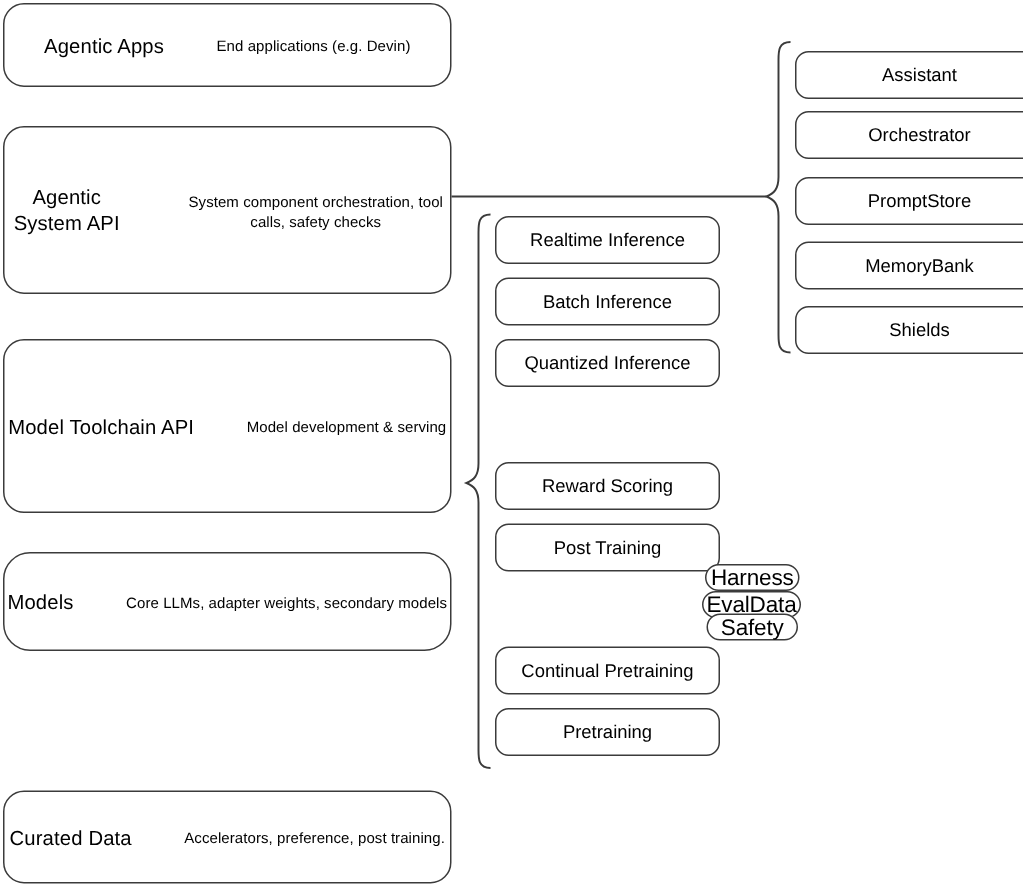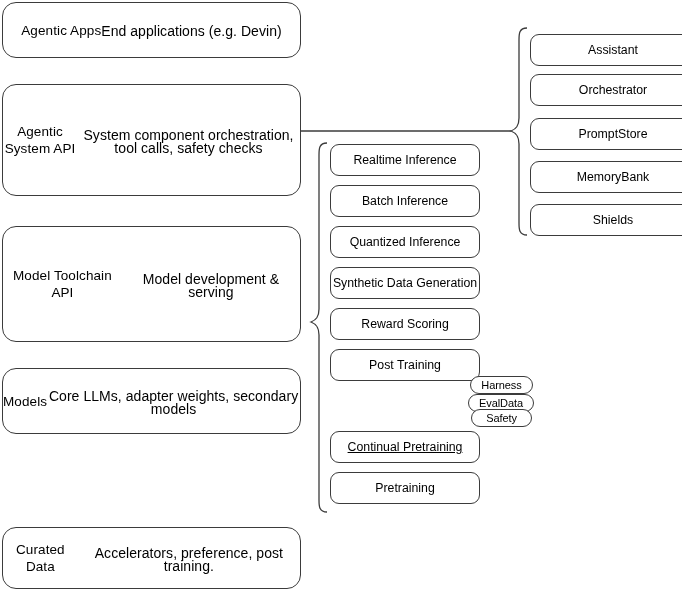--- a/index.html
+++ b/index.html
@@ -41,24 +41,25 @@
     left: 2px;
     width: 299px;
     border-radius: 14px;
   }
   .layer .title {
     font-size: 13.5px;
     line-height: 17px;
     letter-spacing: 0.1px;
   }
   .layer .subtitle {
-    font-size: 14px;
+    font-size: 10px;
     line-height: 13px;
     margin-top: 3px;
     letter-spacing: 0.05px;
+    padding-left: 35px;
   }
 
   
   .cap {
     height: 32px;
     border-radius: 9px;
     font-size: 12.3px;
   }
   .cap-mid {
     left: 330px;
@@ -73,21 +74,21 @@
   .badge {
     position: absolute;
     box-sizing: border-box;
     border: 1.3px solid #3b3b3b;
     background: #ffffff;
     border-radius: 999px;
     height: 18px;
     display: flex;
     align-items: center;
     justify-content: center;
-    font-size: 11px;
+    font-size: 15px;
     letter-spacing: -0.1px;
   }
 
   svg.deco {
     position: absolute;
     left: 0;
     top: 0;
     width: 682px;
     height: 591px;
     overflow: visible;
@@ -133,50 +134,47 @@
   <div class="node layer" style="top:84px; height:112px;">
     <div class="title">Agentic System API</div>
     <div class="subtitle">System component orchestration, tool calls, safety checks</div>
   </div>
 
   <div class="node layer" style="top:226px; height:116px;">
     <div class="title">Model Toolchain API</div>
     <div class="subtitle">Model development &amp; serving</div>
   </div>
 
-  <div class="node layer" style="top:368px; height:66px;">
+  <div class="node layer" style="top:368px; height:66px;border-radius:18px;">
     <div class="title">Models</div>
     <div class="subtitle">Core LLMs, adapter weights, secondary models</div>
   </div>
 
 
   <div class="node layer" style="top:527px; height:62px;">
     <div class="title">Curated Data</div>
     <div class="subtitle">Accelerators, preference, post training.</div>
   </div>
 
   <div class="node cap cap-mid" style="top:144px;">
     <span>Realtime Inference</span>
   </div>
   <div class="node cap cap-mid" style="top:185px;">
     <span>Batch Inference</span>
   </div>
   <div class="node cap cap-mid" style="top:226px;">
     <span>Quantized Inference</span>
   </div>
-  <div class="node cap cap-mid" style="top:267px;">
-    <span>Synthetic Data Generation</span>
-  </div>
   <div class="node cap cap-mid" style="top:308px;">
     <span>Reward Scoring</span>
   </div>
   <div class="node cap cap-mid" style="top:349px;">
     <span>Post Training</span>
   </div>
-  <div class="node cap cap-mid" style="top:431px;text-decoration:underline;">
+  <div class="node cap cap-mid" style="top:431px;">
     <span>Continual Pretraining</span>
   </div>
   <div class="node cap cap-mid" style="top:472px;">
     <span>Pretraining</span>
   </div>
 
   <div class="badge" style="left:470px; top:376px; width:63px;">
     <span>Harness</span>
   </div>
   <div class="badge" style="left:468px; top:394px; width:66px;">

